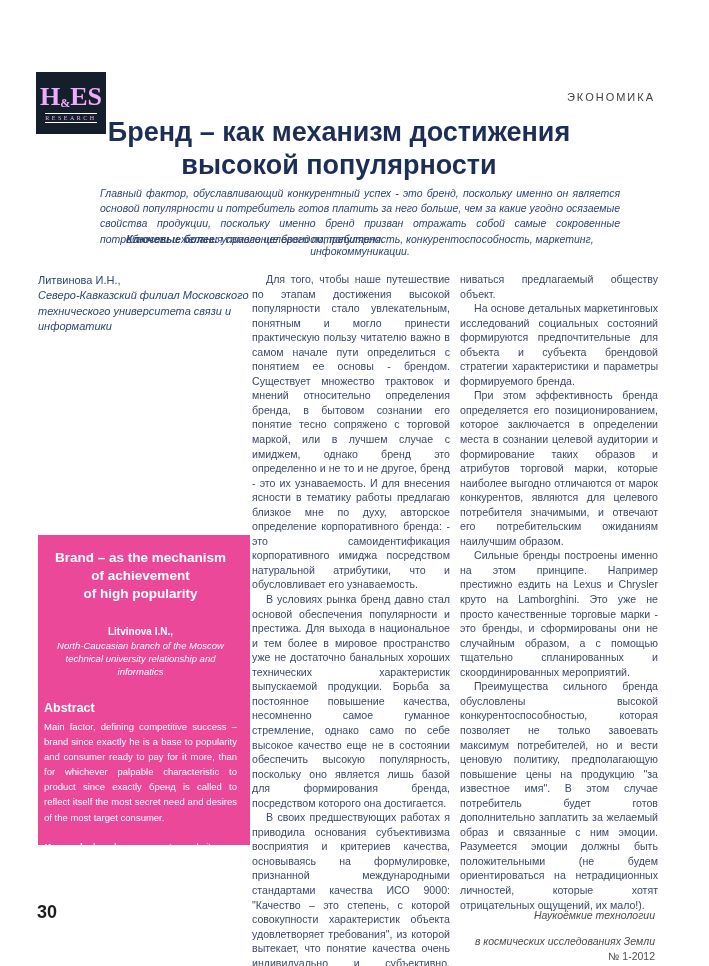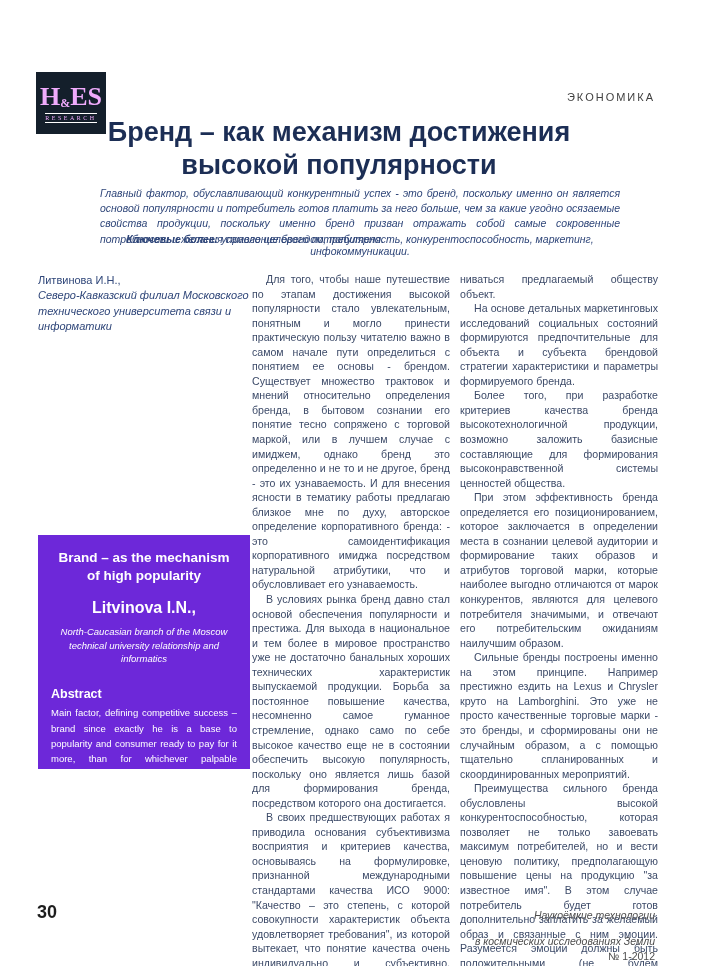--- a/index.html
+++ b/index.html
@@ -55,30 +55,30 @@
   .keywords-ru b { font-weight: bold; }
   
   .author-ru {
     position: absolute; left: 38px; top: 273px; width: 212px;
     color: #2f4679; font-size: 11px; line-height: 1.4;
   }
   .author-ru .name { font-weight: normal; font-style: normal; }
   .author-ru .affil { font-style: italic; }
   
   .en-box {
-    position: absolute; left: 38px; top: 535px; width: 212px; height: 234px;
-    background: #6d28d9; color: #ffffff;
-    padding: 14px 13px 12px 13px;
+    position: absolute; left: 38px; top: 535px; width: 212px; height: 310px;
+    background: #ec4899; color: #ffffff;
+    padding: 14px 13px 12px 6px;
     display: flex; flex-direction: column;
   }
   .en-title {
     font-weight: bold; font-size: 13.5px; line-height: 1.35; text-align: center;
   }
-  .en-author { margin-top: 14px; font-weight: bold; font-size: 16px; text-align: center; }
-  .en-affil  { margin-top: 8px; font-style: italic; font-size: 9.5px; line-height: 1.4; text-align: center; }
+  .en-author { margin-top: 22px; font-weight: bold; font-size: 10px; text-align: center; }
+  .en-affil  { margin-top: 2px; font-style: italic; font-size: 9.5px; line-height: 1.4; text-align: center; }
   .en-abs-label { margin-top: 22px; font-weight: bold; font-size: 12.5px; }
   .en-abs {
     margin-top: 4px; font-size: 9.5px; line-height: 1.6; text-align: justify;
   }
   .en-keywords { margin-top: 16px; font-size: 9px; line-height: 1.45; font-style: italic; }
   .en-keywords b { font-weight: bold; }
   
   .col {
     position: absolute; top: 272px; width: 198px;
     font-size: 10.6px; line-height: 14.55px; color: #3c4a68;
@@ -121,39 +121,39 @@
   <p class="keywords-ru"><b>Ключевые более:</b><span> управление брендом, популярность, конкурентоспособность, маркетинг, инфокоммуникации.</span></p>
 
   <div class="author-ru">
     <div class="name">Литвинова И.Н.,</div>
     <div class="affil">Северо-Кавказский филиал Московского технического университета связи и информатики</div>
   </div>
 
   <div class="en-box">
     <div class="en-title">
       <span style="display:block">Brand – as the mechanism</span>
+      <span style="display:block">of achievement</span>
       <span style="display:block">of high popularity</span>
     </div>
     <div class="en-author">Litvinova I.N.,</div>
     <div class="en-affil">North-Caucasian branch of the Moscow technical university relationship and informatics</div>
     <div class="en-abs-label">Abstract</div>
     <div class="en-abs">Main factor, defining competitive success – brand since exactly he is a base to popularity and consumer ready to pay for it more, than for whichever palpable characteristic to product since exactly бренд is called to reflect itself the most secret need and desires of the most target consumer.</div>
     <div class="en-keywords"><b>Keywords:</b><span> brand-management, popularity, competitiveness, marketing, telecommunications.</span></div>
   </div>
 
   <div class="col col-1">
     <p>Для того, чтобы наше путешествие по этапам достижения высокой популярности стало увлекательным, понятным и могло принести практическую пользу читателю важно в самом начале пути определиться с понятием ее основы - брендом. Существует множество трактовок и мнений относительно определения бренда, в бытовом сознании его понятие тесно сопряжено с торговой маркой, или в лучшем случае с имиджем, однако бренд это определенно и не то и не другое, бренд - это их узнаваемость. И для внесения ясности в тематику работы предлагаю близкое мне по духу, авторское определение корпоративного бренда: - это самоидентификация корпоративного имиджа посредством натуральной атрибутики, что и обусловливает его узнаваемость.</p>
     <p>В условиях рынка бренд давно стал основой обеспечения популярности и престижа. Для выхода в национальное и тем более в мировое пространство уже не достаточно банальных хороших технических характеристик выпускаемой продукции. Борьба за постоянное повышение качества, несомненно самое гуманное стремление, однако само по себе высокое качество еще не в состоянии обеспечить высокую популярность, поскольку оно является лишь базой для формирования бренда, посредством которого она достигается.</p>
     <p>В своих предшествующих работах я приводила основания субъективизма восприятия и критериев качества, основываясь на формулировке, признанной международными стандартами качества ИСО 9000: "Качество – это степень, с которой совокупности характеристик объекта удовлетворяет требования", из которой вытекает, что понятие качества очень индивидуально и субъективно, поскольку требования у всех свои, а уж степень желания их удовлетворить и подавно. И это делает очевидным факт возможности произвольного установления критериев качества, по которым будет оце-</p>
   </div>
 
   <div class="col col-2">
     <p class="no-indent">ниваться предлагаемый обществу объект.</p>
     <p>На основе детальных маркетинговых исследований социальных состояний формируются предпочтительные для объекта и субъекта брендовой стратегии характеристики и параметры формируемого бренда.</p>
-    <p>Более того, при разработке критериев качества бренда высокотехнологичной продукции, возможно заложить базисные составляющие для формирования высоконравственной системы ценностей общества.</p>
     <p>При этом эффективность бренда определяется его позиционированием, которое заключается в определении места в сознании целевой аудитории и формирование таких образов и атрибутов торговой марки, которые наиболее выгодно отличаются от марок конкурентов, являются для целевого потребителя значимыми, и отвечают его потребительским ожиданиям наилучшим образом.</p>
     <p>Сильные бренды построены именно на этом принципе. Например престижно ездить на Lexus и Chrysler круто на Lamborghini. Это уже не просто качественные торговые марки - это бренды, и сформированы они не случайным образом, а с помощью тщательно спланированных и скоординированных мероприятий.</p>
     <p>Преимущества сильного бренда обусловлены высокой конкурентоспособностью, которая позволяет не только завоевать максимум потребителей, но и вести ценовую политику, предполагающую повышение цены на продукцию "за известное имя". В этом случае потребитель будет готов дополнительно заплатить за желаемый образ и связанные с ним эмоции. Разумеется эмоции должны быть положительными (не будем ориентироваться на нетрадиционных личностей, которые хотят отрицательных ощущений, их мало!).</p>
 
   </div>
 
   <div class="footer-journal">
     <div class="it">Наукоёмкие технологии</div>
     <div class="it">в космических исследованиях Земли</div>
     <div>№ 1-2012</div>

